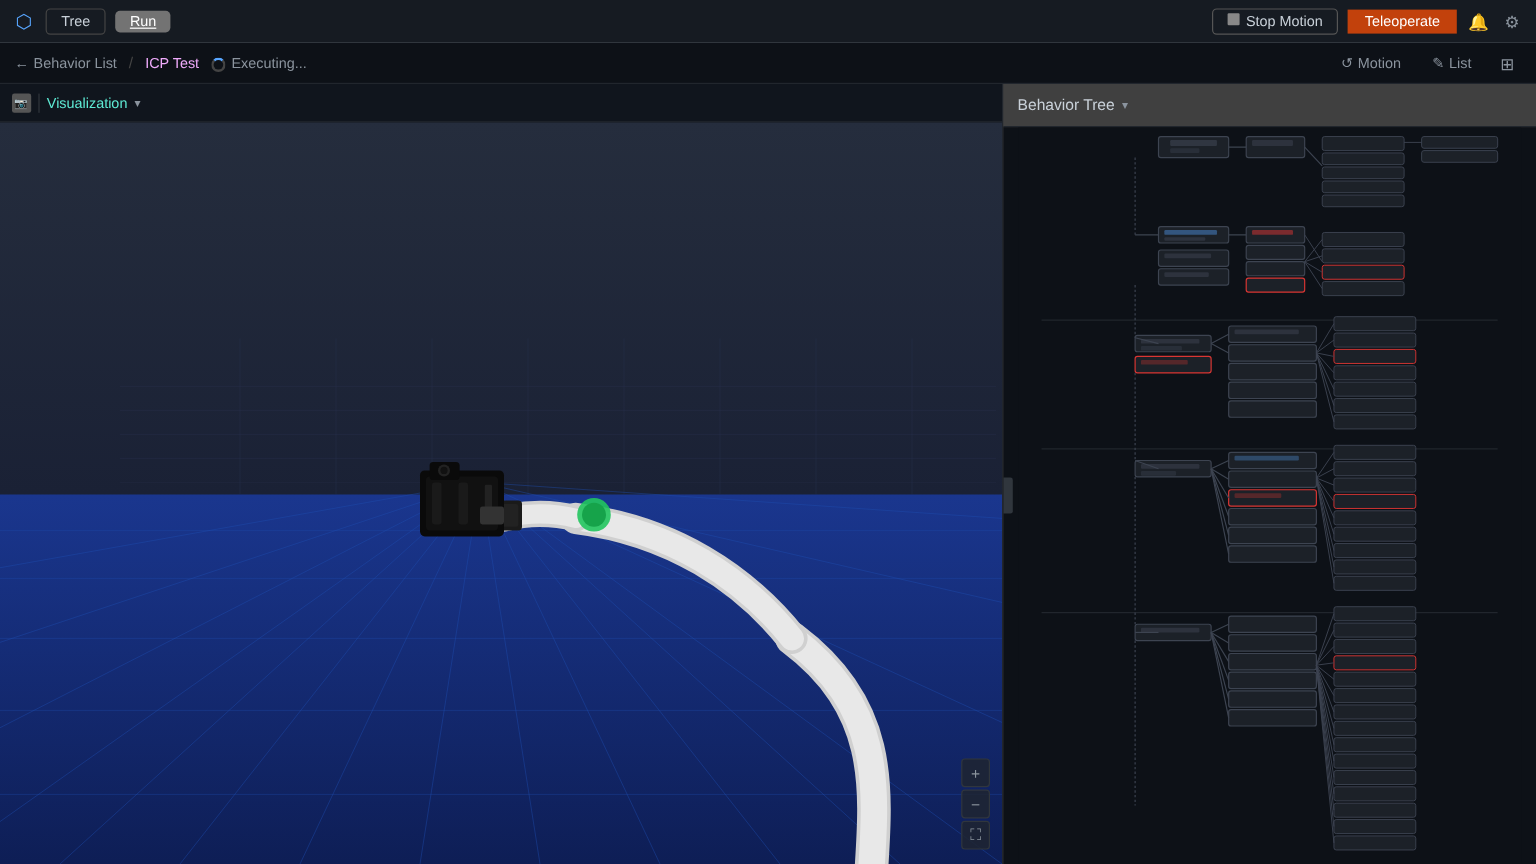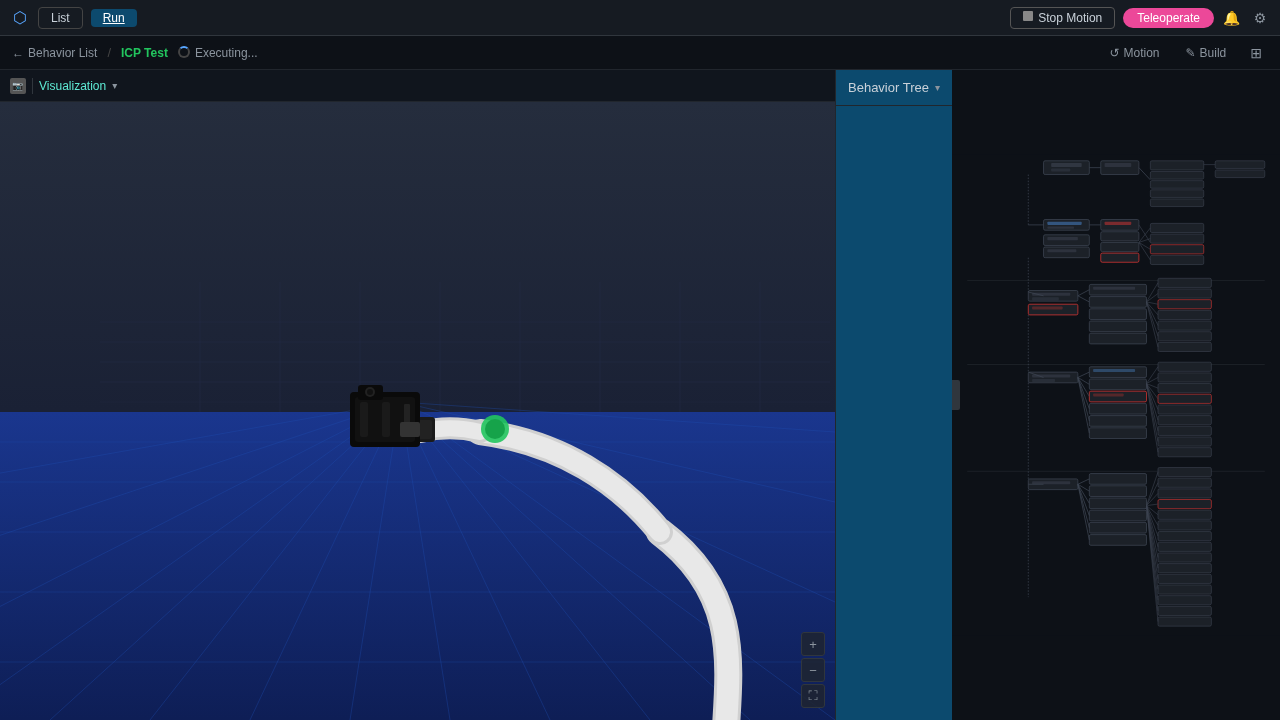--- a/index.html
+++ b/index.html
@@ -35,21 +35,21 @@
     .btn-build {
       background: transparent;
       border: 1px solid #444;
       color: #c9d1d9;
       padding: 3px 12px;
       border-radius: 4px;
       cursor: pointer;
       font-size: 12px;
     }
     .btn-run {
-      background: #0c4a6e;
+      background: #737373;
       border: none;
       color: #fff;
       padding: 2px 12px;
       border-radius: 4px;
       cursor: pointer;
       font-size: 12px;
       text-decoration: underline;
     }
     .spacer { flex: 1; }
     .btn-stop-motion {
@@ -64,25 +64,25 @@
       gap: 5px;
     }
     .stop-icon {
       width: 10px;
       height: 10px;
       background: #888;
       border-radius: 1px;
       display: inline-block;
     }
     .btn-teleoperate {
-      background: #ec4899;
+      background: #c2410c;
       border: none;
       color: #fff;
       padding: 3px 14px;
-      border-radius: 10px;
+      border-radius: 0;
       cursor: pointer;
       font-size: 12px;
     }
     .topbar-icon {
       width: 20px;
       height: 20px;
       display: flex;
       align-items: center;
       justify-content: center;
       color: #8b949e;
@@ -103,27 +103,27 @@
     .breadcrumb-back {
       display: flex;
       align-items: center;
       gap: 4px;
       color: #8b949e;
       cursor: pointer;
       font-size: 12px;
     }
     .breadcrumb-separator { color: #444; }
     .breadcrumb-current {
-      color: #22c55e;
-      font-size: 12px;
-      font-weight: 700;
+      color: #f0abfc;
+      font-size: 12px;
+      font-weight: 400;
     }
     .executing-badge {
       display: flex;
-      align-items: flex-start;
+      align-items: flex-end;
       gap: 5px;
       color: #8b949e;
       font-size: 12px;
     }
     .exec-spinner {
       width: 12px;
       height: 12px;
       border: 2px solid #444;
       border-top-color: #58a6ff;
       border-radius: 50%;
@@ -252,24 +252,24 @@
       align-items: center;
       justify-content: center;
       cursor: pointer;
       color: #8b949e;
       font-size: 13px;
     }
 
     
     #right-panel {
       flex: 1;
-      background: #0c4a6e;
+      background: #404040;
       border-left: 1px solid #21262d;
       display: flex;
-      flex-direction: row;
+      flex-direction: column;
       overflow: hidden;
     }
     #behavior-tree-header {
       height: 36px;
       display: flex;
       align-items: center;
       padding: 0 12px;
       border-bottom: 1px solid #21262d;
       gap: 6px;
     }
@@ -299,21 +299,21 @@
       height: 30px;
       background: #30363d;
       border-radius: 0 2px 2px 0;
     }
   </style>
 </head>
 <body>
 
 <div id="topbar">
   <span class="logo-icon">⬡</span>
-  <button class="btn-build">List</button>
+  <button class="btn-build">Tree</button>
   <button class="btn-run">Run</button>
   <span class="spacer"></span>
   <button class="btn-stop-motion">
     <span class="stop-icon"></span>
     <span>Stop Motion</span>
   </button>
   <button class="btn-teleoperate">Teleoperate</button>
   <div class="topbar-icon">🔔</div>
   <div class="topbar-icon">⚙</div>
 </div>
@@ -329,21 +329,21 @@
     <div class="exec-spinner"></div>
     <span>Executing...</span>
   </div>
   <span class="breadcrumb-spacer"></span>
   <button class="btn-restart">
     <span>↺</span>
     <span>Motion</span>
   </button>
   <button class="btn-edit">
     <span>✎</span>
-    <span>Build</span>
+    <span>List</span>
   </button>
   <button class="btn-layout">⊞</button>
 </div>
 
 <div id="main">
 
   <div id="viewport">
 
     <div id="viewport-toolbar">
       <div class="viz-icon">📷</div>

